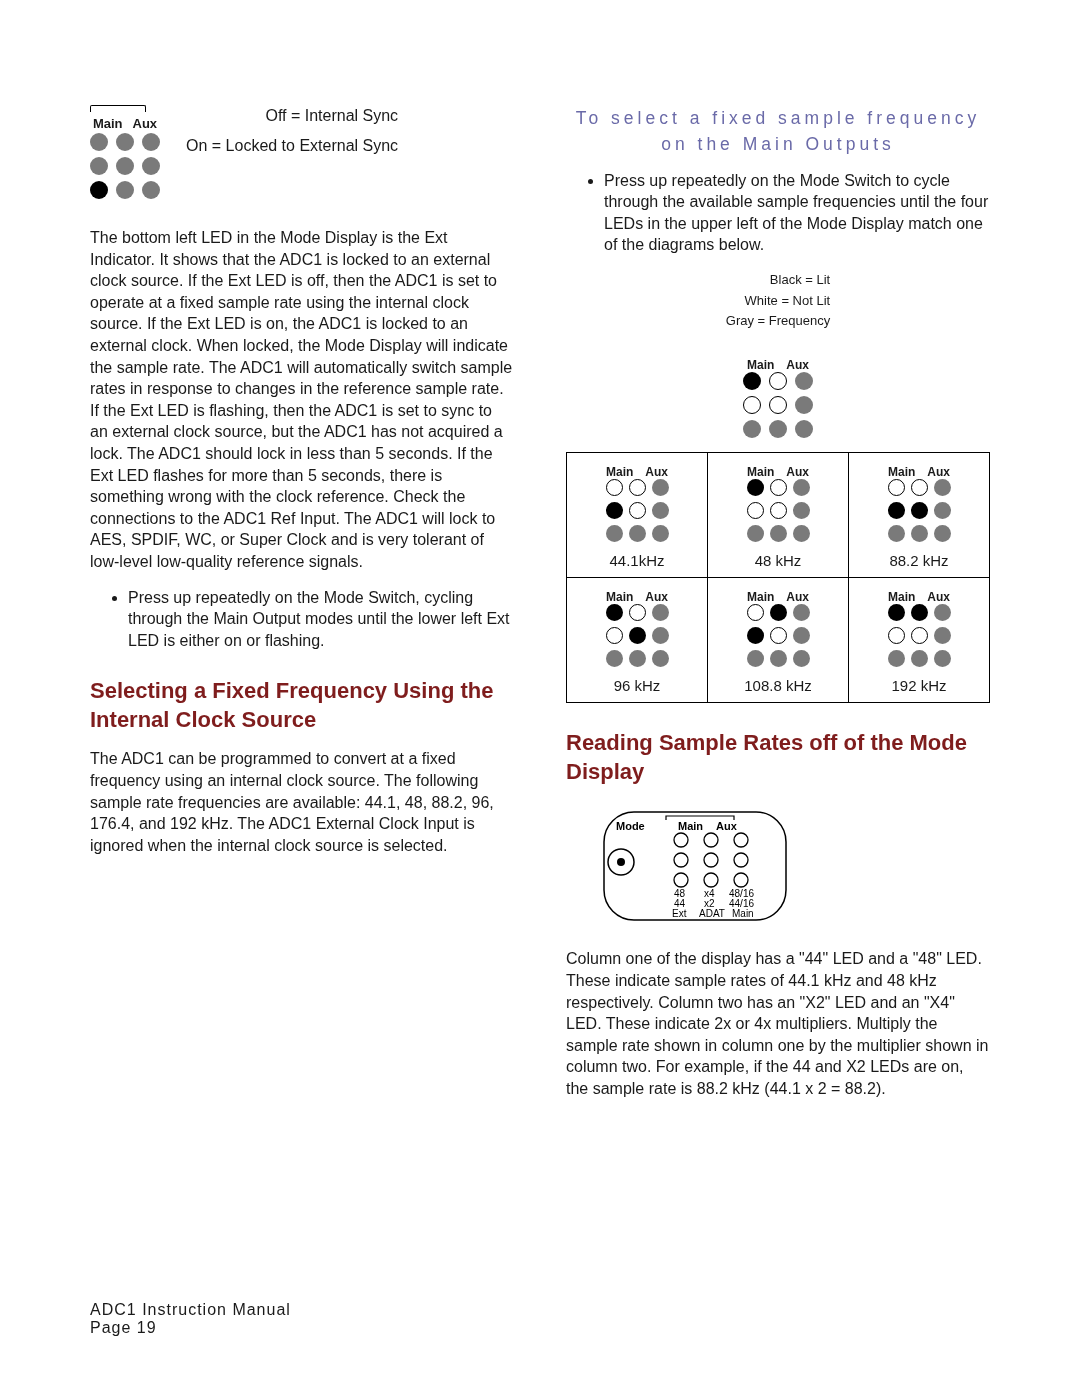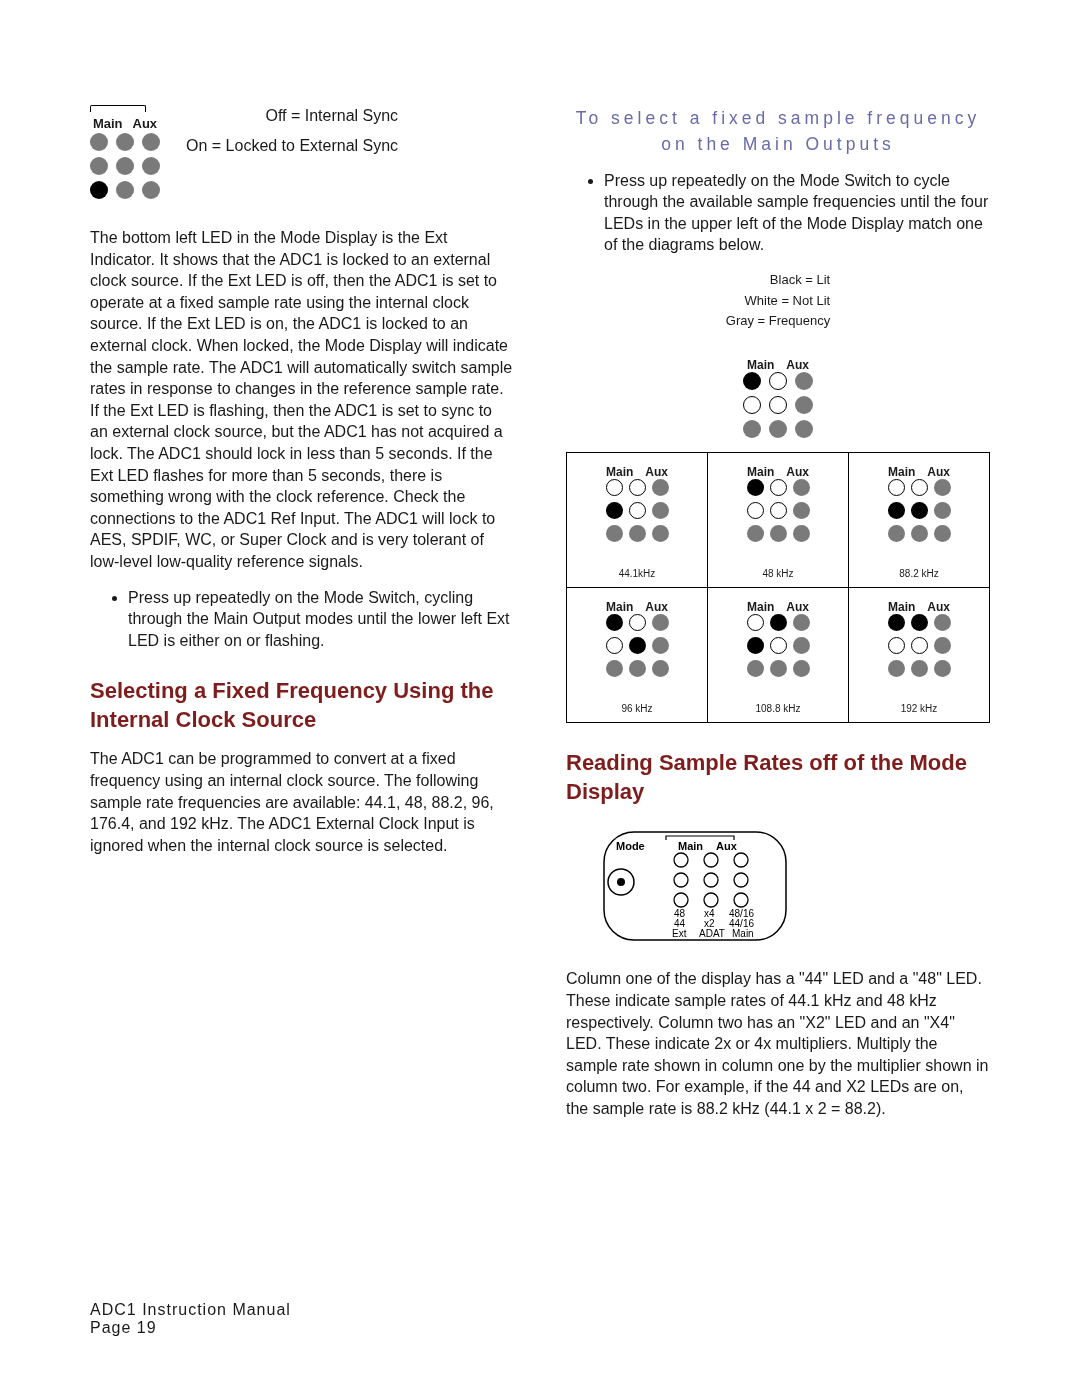--- a/index.html
+++ b/index.html
@@ -78,21 +78,21 @@
     box-sizing:border-box;
   }
   .diag-table .diag-row{display:flex;}
   .diag-table .diag-row + .diag-row{border-top:1px solid #000;}
   .diag-cell{flex:1;text-align:center;padding:12px 2px 8px 2px;}
   .diag-cell + .diag-cell{border-left:1px solid #000;}
   .mini-labels{display:flex;gap:10px;justify-content:center;font-family:Arial,Helvetica,sans-serif;font-weight:700;font-size:12px;}
   .mini-labels span:first-child{margin-right:2px;}
   .diag-cell .led-row{justify-content:center;gap:6px;}
   .diag-cell .led{width:17px;height:17px;}
-  .diag-cell .cap{font-size:10px;margin-top:26px;}
+  .diag-cell .cap{font-size:15px;margin-top:10px;}
 
   
   .key-block{display:flex;gap:26px;justify-content:center;align-items:center;margin-bottom:8px;flex-direction:column;}
   .key-block .key-labels{text-align:right;font-size:13px;line-height:1.6;}
   .key-block .led-grid{}
 
   
   .mode-fig{
     position:relative;
     width:270px;height:130px;

